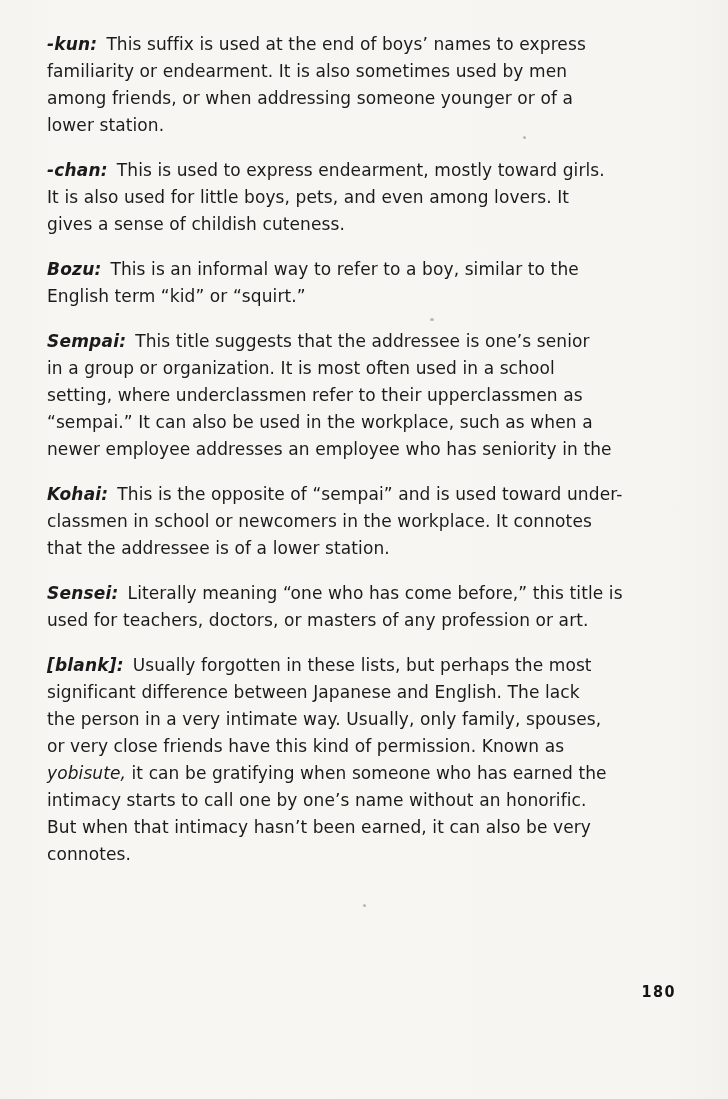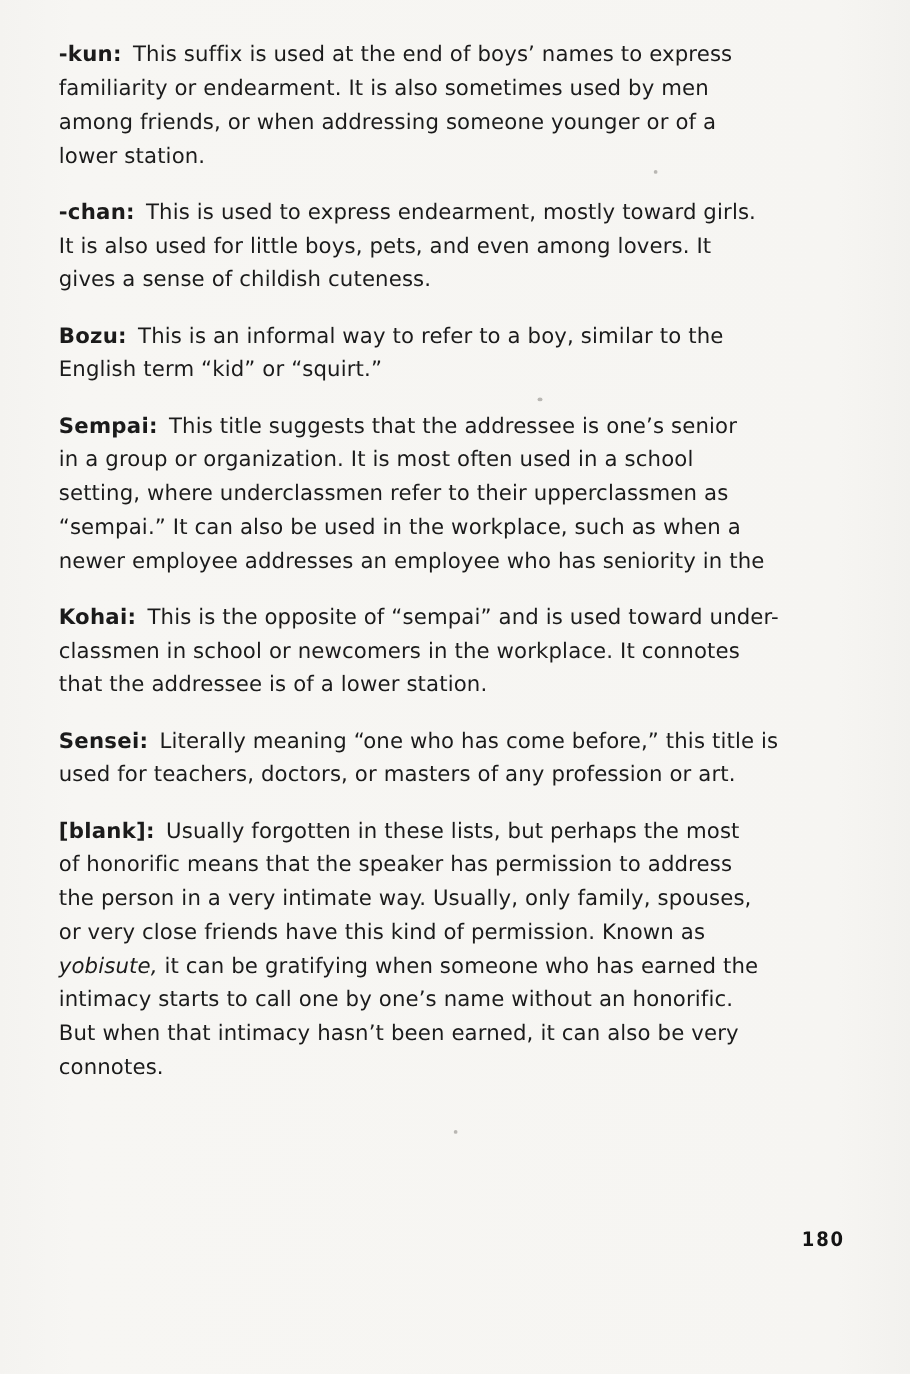--- a/index.html
+++ b/index.html
@@ -31,20 +31,21 @@
   }
   .line {
     font-size: 17px;
     line-height: 27px;
     letter-spacing: 0.1px;
     white-space: nowrap;
     color: #1b1b1b;
   }
   .lead {
     font-weight: bold;
+    font-style: italic;
     margin-right: 9px;
     letter-spacing: 0.2px;
     text-align: center;
   }
   .line em {
     font-style: italic;
   }
   .page-number {
     position: absolute;
     right: 52px;
@@ -95,21 +96,21 @@
         <div class="line"><span class="lead">Kohai:</span>This is the opposite of “sempai” and is used toward under-</div>
         <div class="line">classmen in school or newcomers in the workplace. It connotes</div>
         <div class="line">that the addressee is of a lower station.</div>
       </div>
       <div class="para">
         <div class="line"><span class="lead">Sensei:</span>Literally meaning “one who has come before,” this title is</div>
         <div class="line">used for teachers, doctors, or masters of any profession or art.</div>
       </div>
       <div class="para">
         <div class="line"><span class="lead">[blank]:</span>Usually forgotten in these lists, but perhaps the most</div>
-        <div class="line">of honorific means that the speaker has permission to address</div>
+        <div class="line">significant difference between Japanese and English. The lack</div>
         <div class="line">the person in a very intimate way. Usually, only family, spouses,</div>
         <div class="line">or very close friends have this kind of permission. Known as</div>
         <div class="line"><em>yobisute,</em> it can be gratifying when someone who has earned the</div>
         <div class="line">intimacy starts to call one by one’s name without an honorific.</div>
         <div class="line">But when that intimacy hasn’t been earned, it can also be very</div>
         <div class="line">connotes.</div>
       </div>
     </div>
   <div class="speckle s1"></div>
   <div class="speckle s2"></div>

